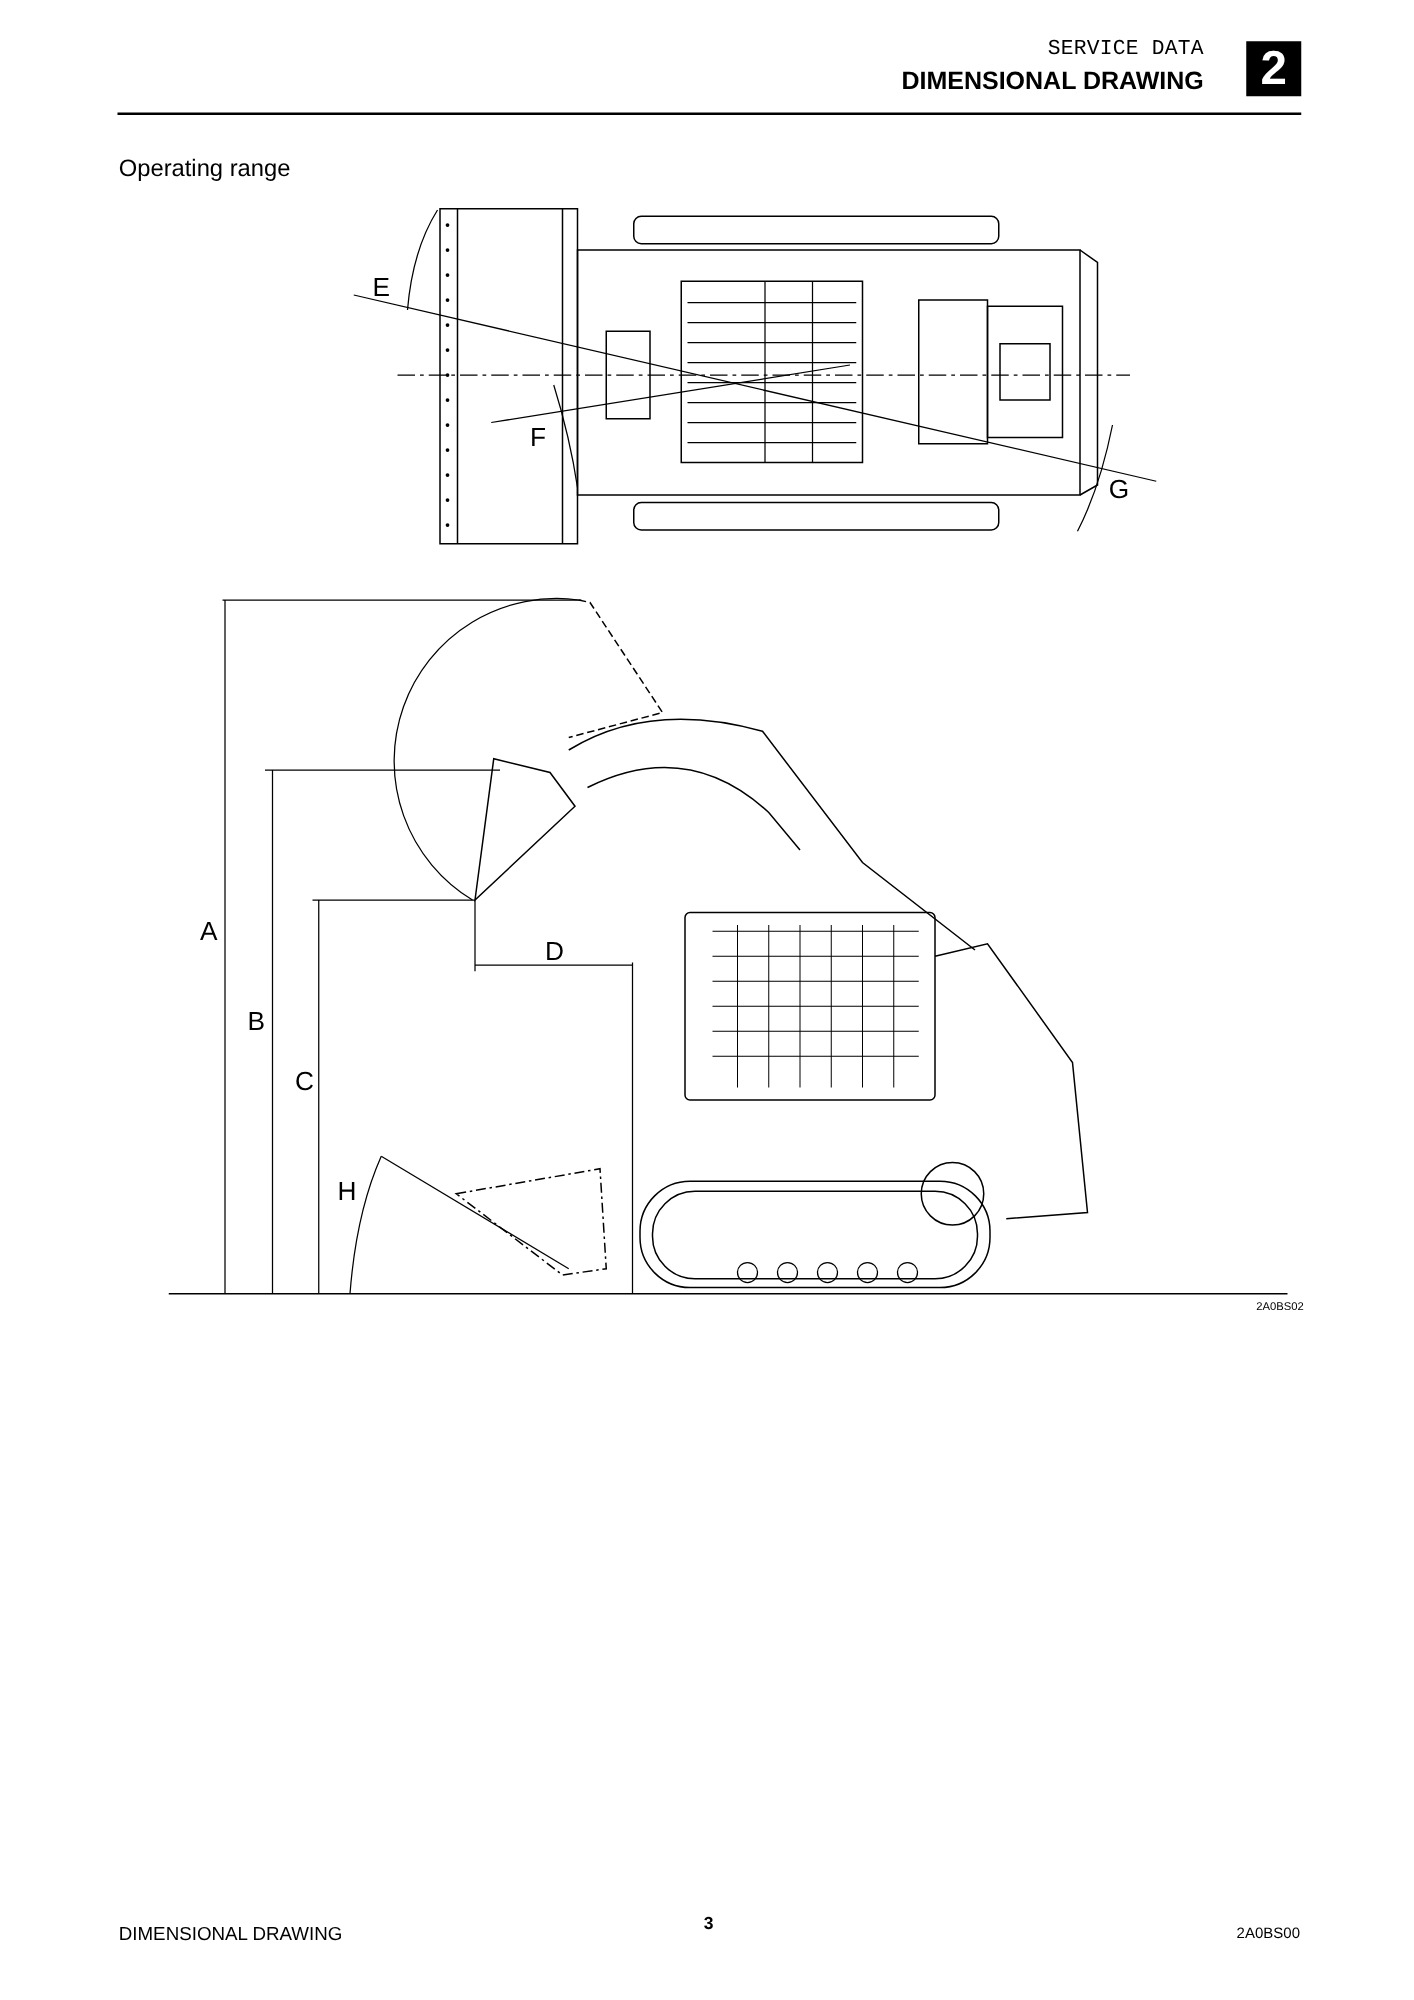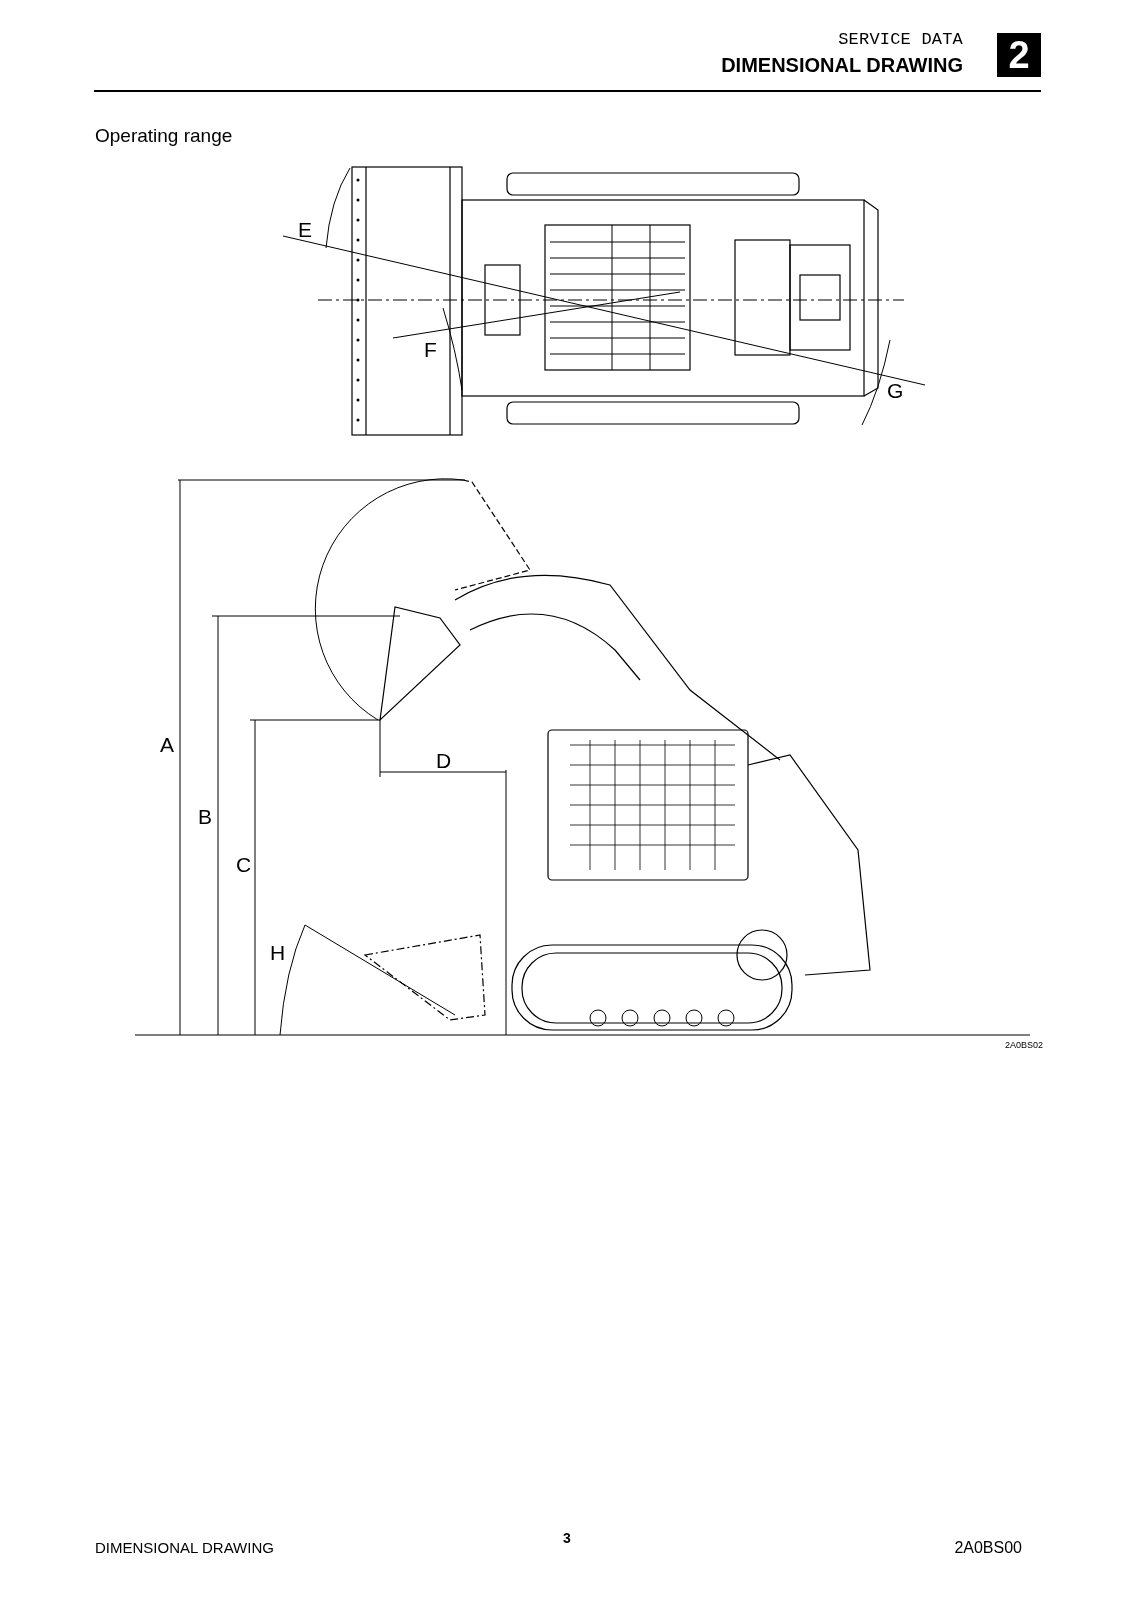--- a/index.html
+++ b/index.html
@@ -9,21 +9,21 @@
   .hdr-title { position: absolute; right: 168px; top: 54px; font-size: 20px; font-weight: bold; }
   .chap-box { position: absolute; left: 997px; top: 33px; width: 44px; height: 44px; background: #000;
               color: #fff; font-weight: bold; font-size: 38px; line-height: 44px; text-align: center; }
   .hdr-rule { position: absolute; left: 94px; top: 90px; width: 947px; height: 2px; background: #000; }
   .section-title { position: absolute; left: 95px; top: 125px; font-size: 19px; font-weight: normal; }
   svg.drawing { position: absolute; left: 0; top: 0; }
   .dimlabel { font-family: "Liberation Sans", sans-serif; font-size: 21px; fill: #000; }
   .figcode { position: absolute; left: 993px; top: 1040px; font-size: 9px; margin-left: 12px; }
   .foot-left { position: absolute; left: 95px; top: 1539px; font-size: 15px; }
   .foot-page { position: absolute; left: 563px; top: 1530px; font-size: 14px; font-weight: bold; }
-  .foot-right { position: absolute; right: 109px; top: 1539px; font-size: 16px; }
+  .foot-right { position: absolute; right: 91px; top: 1539px; font-size: 12px; }
 </style>
 </head>
 <body>
 
 <div class="hdr-sub">SERVICE DATA</div>
 <div class="hdr-title">DIMENSIONAL DRAWING</div>
 <div class="chap-box">2</div>
 <div class="hdr-rule"></div>
 
 <div class="section-title">Operating range</div>

